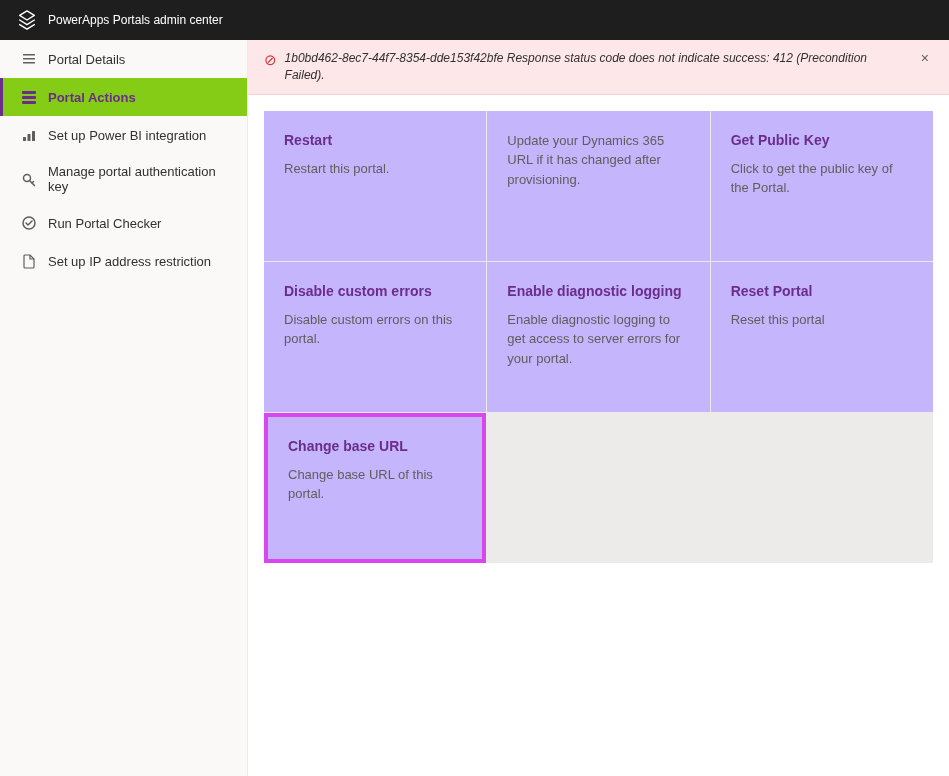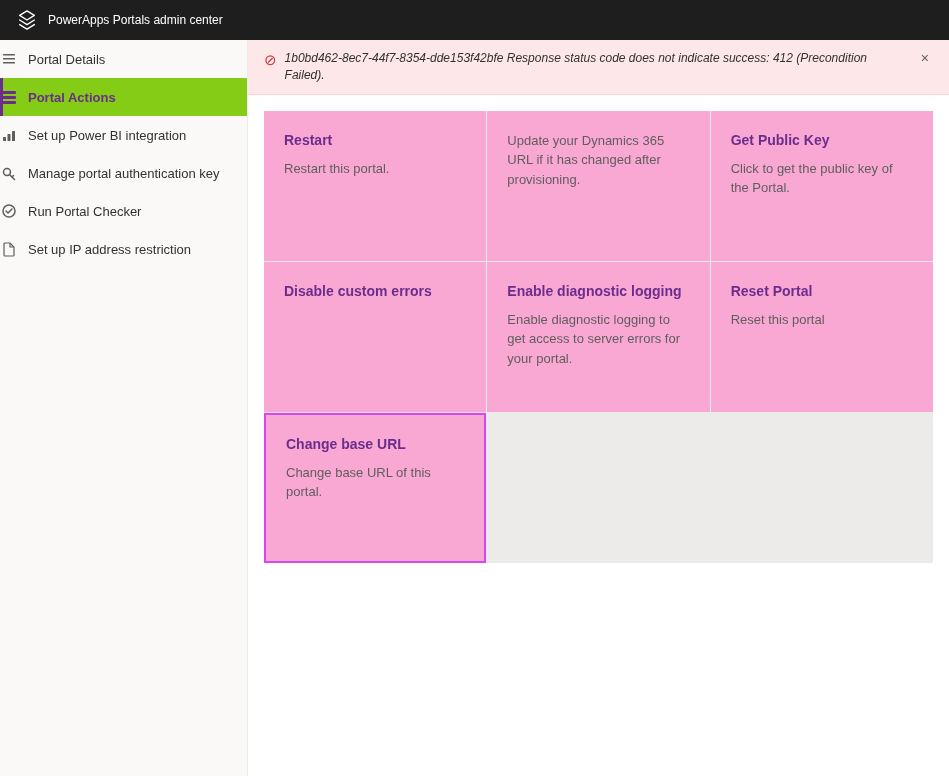--- a/index.html
+++ b/index.html
@@ -37,21 +37,21 @@
     .sidebar {
       width: 248px;
       background: #faf9f8;
       border-right: 1px solid #edebe9;
       flex-shrink: 0;
       overflow-y: auto;
     }
     .sidebar-item {
       display: flex;
       align-items: center;
-      padding: 10px 0;
+      padding: 10px 20px;
       gap: 10px;
       cursor: pointer;
       color: #323130;
       font-size: 13px;
       position: relative;
     }
     .sidebar-item.active {
       background: #84cc16;
     }
     .sidebar-item.active::before {
@@ -100,27 +100,27 @@
 
     
     .cards-grid {
       display: grid;
       grid-template-columns: repeat(3, 1fr);
       gap: 1px;
       background: #edebe9;
       margin: 16px;
     }
     .card {
-      background: #f9a8d4;
+      background: #c4b5fd;
       padding: 20px;
       cursor: pointer;
       min-height: 150px;
     }
     .card.highlighted {
-      border: 2px solid #d946ef;
+      border: 4px solid #d946ef;
       outline: none;
     }
     .card-title {
       color: #6b2d8b;
       font-size: 14px;
       font-weight: 600;
       margin-bottom: 10px;
       line-height: 1.3;
     }
     .card-desc {
@@ -227,20 +227,21 @@
         <div class="card-desc">Update your Dynamics 365 URL if it has changed after provisioning.</div>
       </div>
 
       <div class="card">
         <div class="card-title">Get Public Key</div>
         <div class="card-desc">Click to get the public key of the Portal.</div>
       </div>
 
       <div class="card">
         <div class="card-title">Disable custom errors</div>
+        <div class="card-desc">Disable custom errors on this portal.</div>
       </div>
 
       <div class="card">
         <div class="card-title">Enable diagnostic logging</div>
         <div class="card-desc">Enable diagnostic logging to get access to server errors for your portal.</div>
       </div>
 
       <div class="card">
         <div class="card-title">Reset Portal</div>
         <div class="card-desc">Reset this portal</div>

